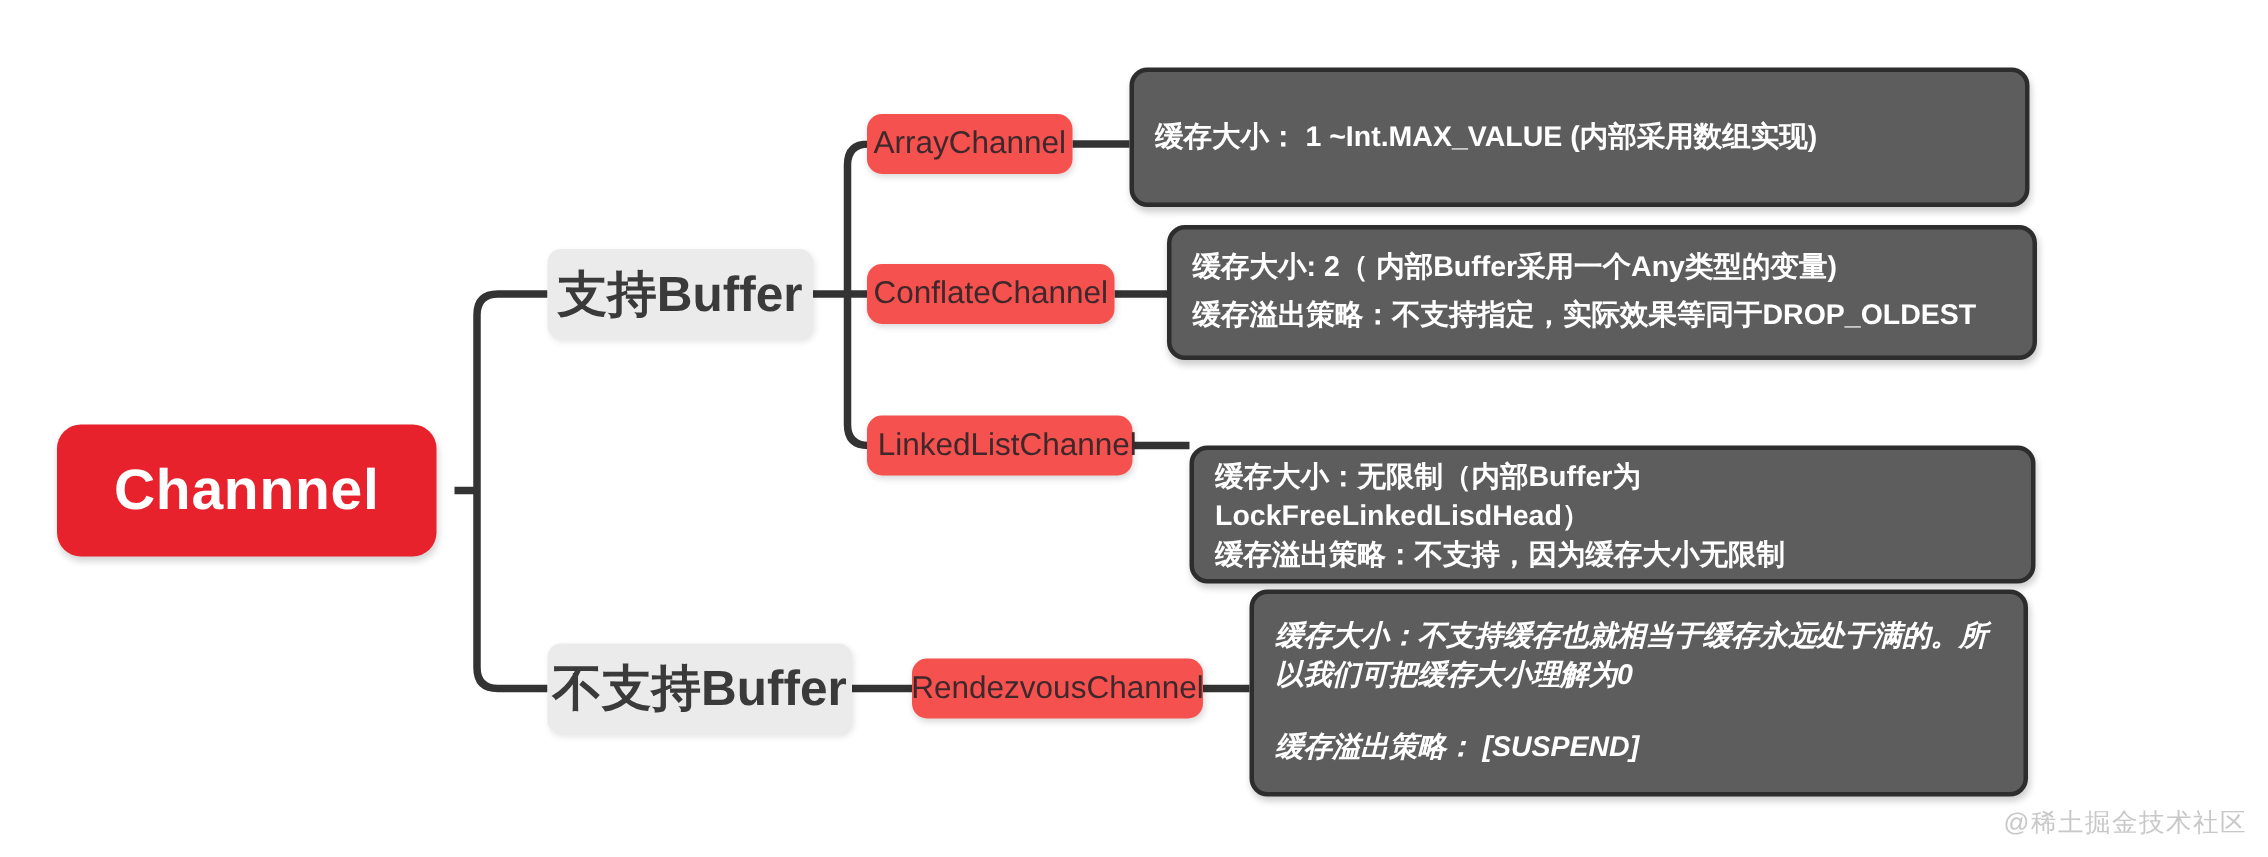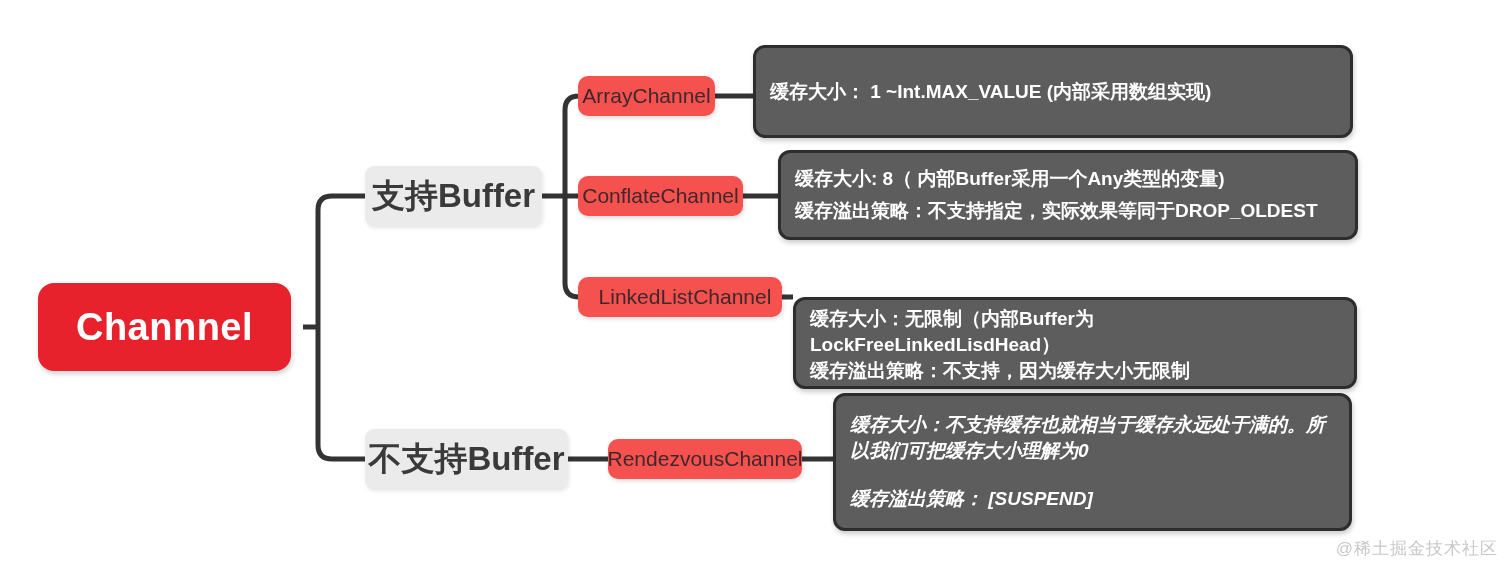--- a/index.html
+++ b/index.html
@@ -92,30 +92,30 @@
   <div class="node root-node" style="left:38px; top:283px; width:253px; height:88px;">Channnel</div>
 
   <div class="node branch-node" style="left:365px; top:166px; width:177px; height:60px;">支持Buffer</div>
 
   <div class="node branch-node" style="left:365px; top:429px; width:203px; height:60px;">不支持Buffer</div>
 
   <div class="node chan-node" style="left:578px; top:76px; width:137px; height:40px;">ArrayChannel</div>
 
   <div class="node chan-node" style="left:578px; top:176px; width:165px; height:40px;">ConflateChannel</div>
 
-  <div class="node chan-node" style="left:578px; top:277px; width:204px; height:40px;padding-left:10px;">LinkedListChannel</div>
+  <div class="node chan-node" style="left:578px; top:277px; width:177px; height:40px;padding-left:10px;">LinkedListChannel</div>
 
   <div class="node chan-node" style="left:608px; top:439px; width:194px; height:40px;">RendezvousChannel</div>
 
   <div class="desc-box" style="left:753px; top:45px; width:600px; height:93px;">
     <p>缓存大小： 1 ~Int.MAX_VALUE (内部采用数组实现)</p>
   </div>
 
   <div class="desc-box" style="left:778px; top:150px; width:580px; height:90px;">
-    <p>缓存大小: 8（ 内部Buffer采用一个Any类型的变量)</p>
+    <p>缓存大小: 2（ 内部Buffer采用一个Any类型的变量)</p>
     <p>缓存溢出策略：不支持指定，实际效果等同于DROP_OLDEST</p>
   </div>
 
   <div class="desc-box" style="left:793px; top:251px; width:564px; height:92px;margin-top:46px;">
     <p>缓存大小：无限制（内部Buffer为LockFreeLinkedLisdHead）</p>
     <p>缓存溢出策略：不支持，因为缓存大小无限制</p>
   </div>
 
   <div class="desc-box tall" style="left:833px; top:393px; width:519px; height:138px;font-style:italic;">
     <p>缓存大小：不支持缓存也就相当于缓存永远处于满的。所以我们可把缓存大小理解为0</p>

